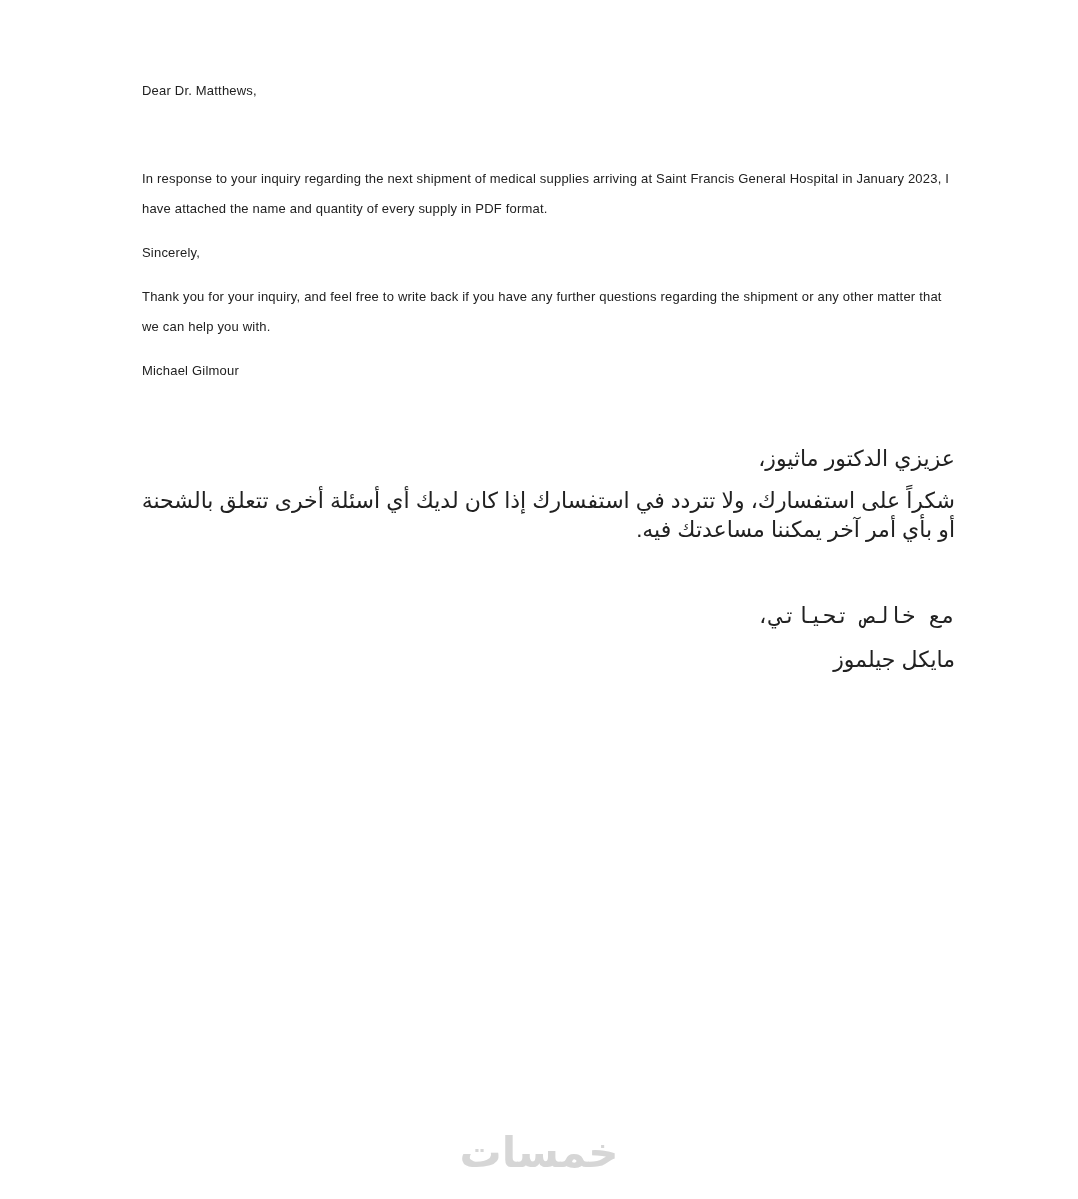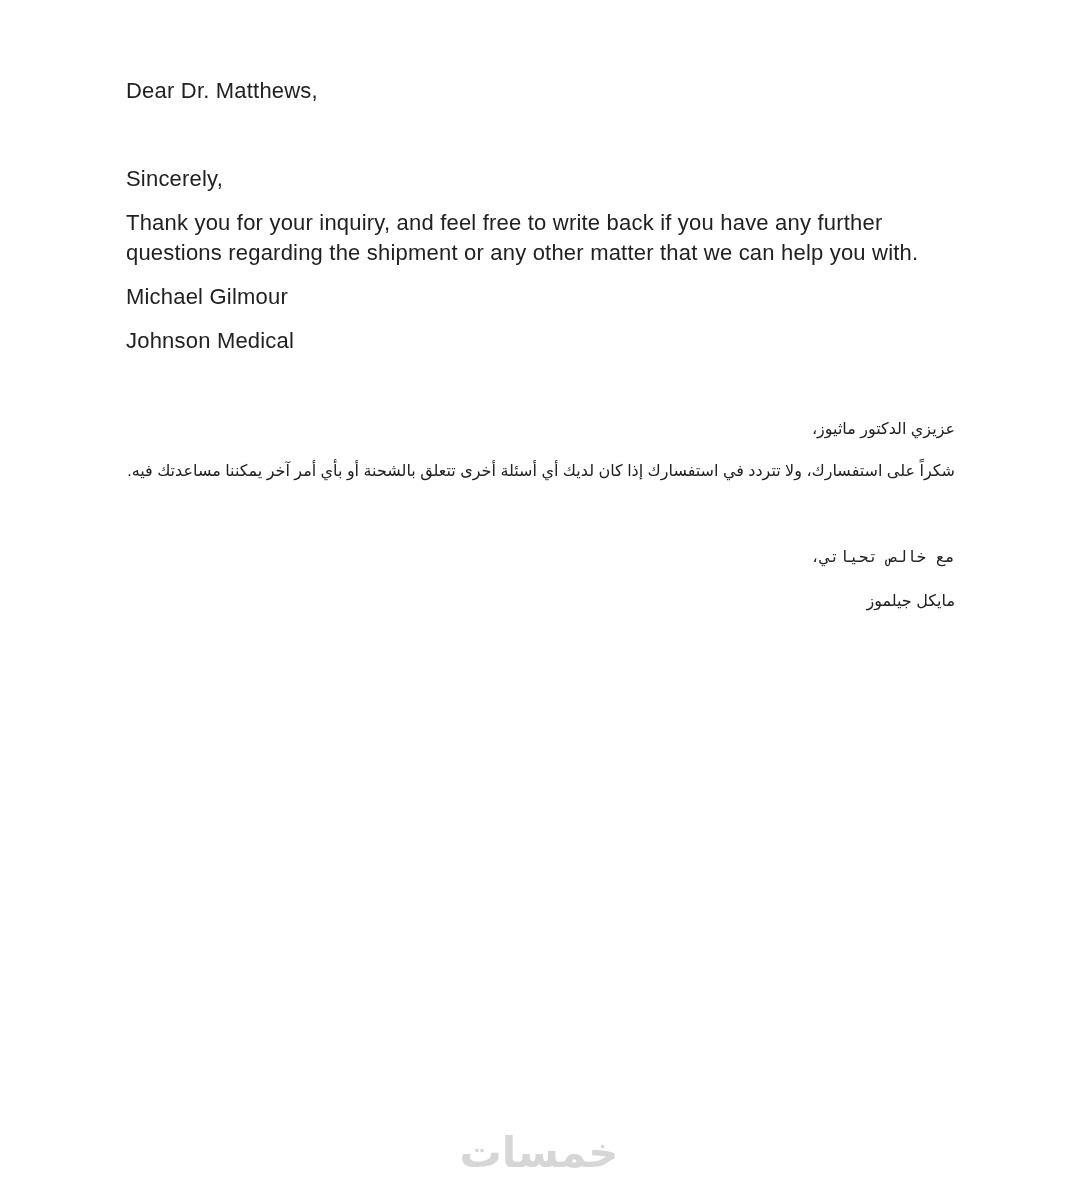--- a/index.html
+++ b/index.html
@@ -16,36 +16,36 @@
     padding: 76px 123px 0 126px;
     font-family: "Liberation Sans", "DejaVu Sans", sans-serif;
     color: #212121;
     overflow: hidden;
   }
   .english-section {
     text-align: left;
     direction: ltr;
   }
   .english-section p {
-    margin: 0 0 14px 0;
-    font-size: 22px;
+    margin: 0 0 14px 16px;
+    font-size: 13px;
     line-height: 30px;
     letter-spacing: 0.2px;
   }
   .english-section p.greeting {
     margin-bottom: 58px;
   }
   .arabic-section {
     direction: rtl;
     text-align: right;
     margin-top: 58px;
   }
   .arabic-section p {
     margin: 0 0 13px 0;
-    font-size: 16px;
+    font-size: 22px;
     line-height: 29px;
   }
   .arabic-section p.closing {
     margin-top: 59px;
     font-family: Liberation Mono, monospace;
   }
   .arabic-section p.sig {
     margin-bottom: 13px;
   }
   .watermark {
@@ -62,24 +62,24 @@
     user-select: none;
   }
 </style>
 </head>
 <body>
 
 <div class="page">
 
   <div class="english-section">
     <p class="greeting">Dear Dr. Matthews,</p>
+    <p>In response to your inquiry regarding the next shipment of medical supplies arriving at Saint Francis General Hospital in January 2023, I have attached the name and quantity of every supply in PDF format.</p>
     <p>Sincerely,</p>
     <p>Thank you for your inquiry, and feel free to write back if you have any further questions regarding the shipment or any other matter that we can help you with.</p>
     <p> Michael Gilmour</p>
-    <p>Johnson Medical</p>
   </div>
 
   <div class="arabic-section" dir="rtl">
     <p>عزيزي الدكتور ماثيوز،</p>
     <p>شكراً على استفسارك، ولا تتردد في استفسارك إذا كان لديك أي أسئلة أخرى تتعلق بالشحنة أو بأي أمر آخر يمكننا مساعدتك فيه.</p>
     <p class="closing">مع خالص تحياتي،</p>
     <p class="sig">مايكل جيلموز</p>
   </div>
 
   <div class="watermark">خمسات</div>

